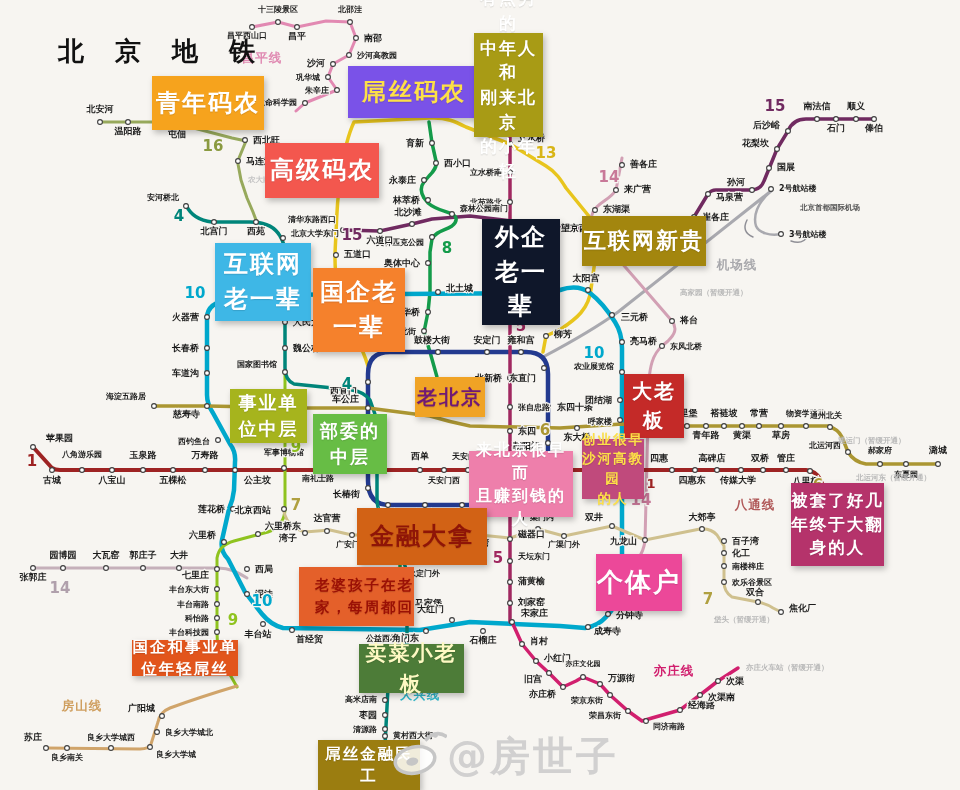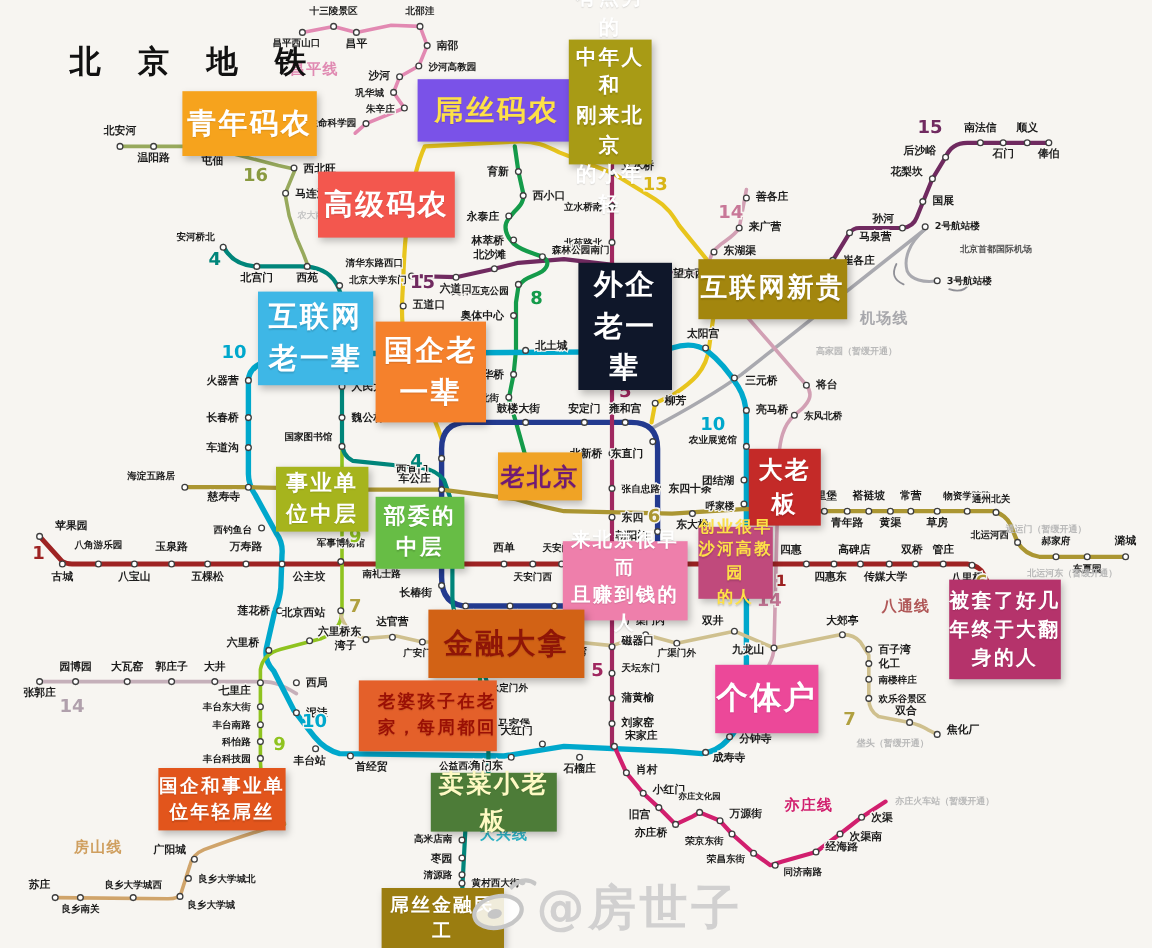--- a/index.html
+++ b/index.html
@@ -523,21 +523,21 @@
         <div>家，每周都回</div>
       </div>
       <div class="label-box" style="left: 596px; top: 554px; width: 86px; height: 57px; background: #ec4899; color: rgb(255, 255, 255); font-size: 26px;">
         <div>个体户</div>
       </div>
       <div class="label-box" style="left: 791px; top: 483px; width: 93px; height: 83px; background: rgb(181, 51, 107); color: rgb(255, 255, 255); font-size: 16.5px;">
         <div>被套了好几</div>
         <div>年终于大翻</div>
         <div>身的人</div>
       </div>
-      <div class="label-box" style="left: 132px; top: 640px; width: 106px; height: 52px; background: rgb(226, 85, 28); color: rgb(255, 255, 255); font-size: 15.5px;">
+      <div class="label-box" style="left: 132px; top: 640px; width: 106px; height: 36px; background: rgb(226, 85, 28); color: rgb(255, 255, 255); font-size: 15.5px;">
         <div>国企和事业单</div>
         <div>位年轻屌丝</div>
       </div>
       <div class="label-box" style="left: 359px; top: 644px; width: 105px; height: 49px; background: rgb(77, 124, 56); color: #fef9c3; font-size: 21px;">
         <div>卖菜小老板</div>
       </div>
       <div class="label-box" style="left: 318px; top: 740px; width: 102px; height: 50px; background: rgb(155, 125, 16); color: rgb(255, 255, 255); font-size: 15.5px;">
         <div>屌丝金融民工</div>
       </div>
     </div>

